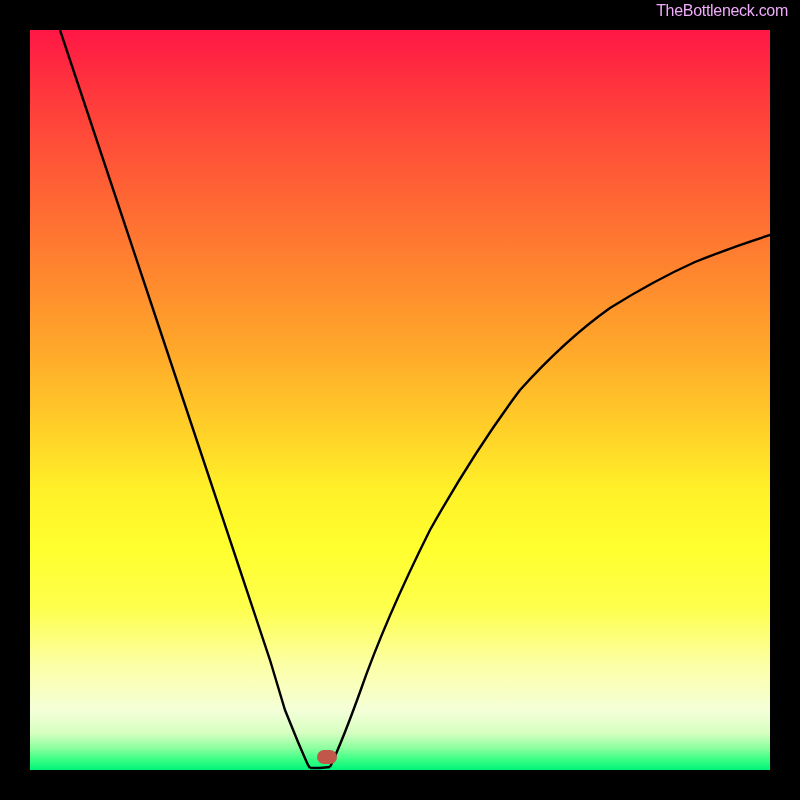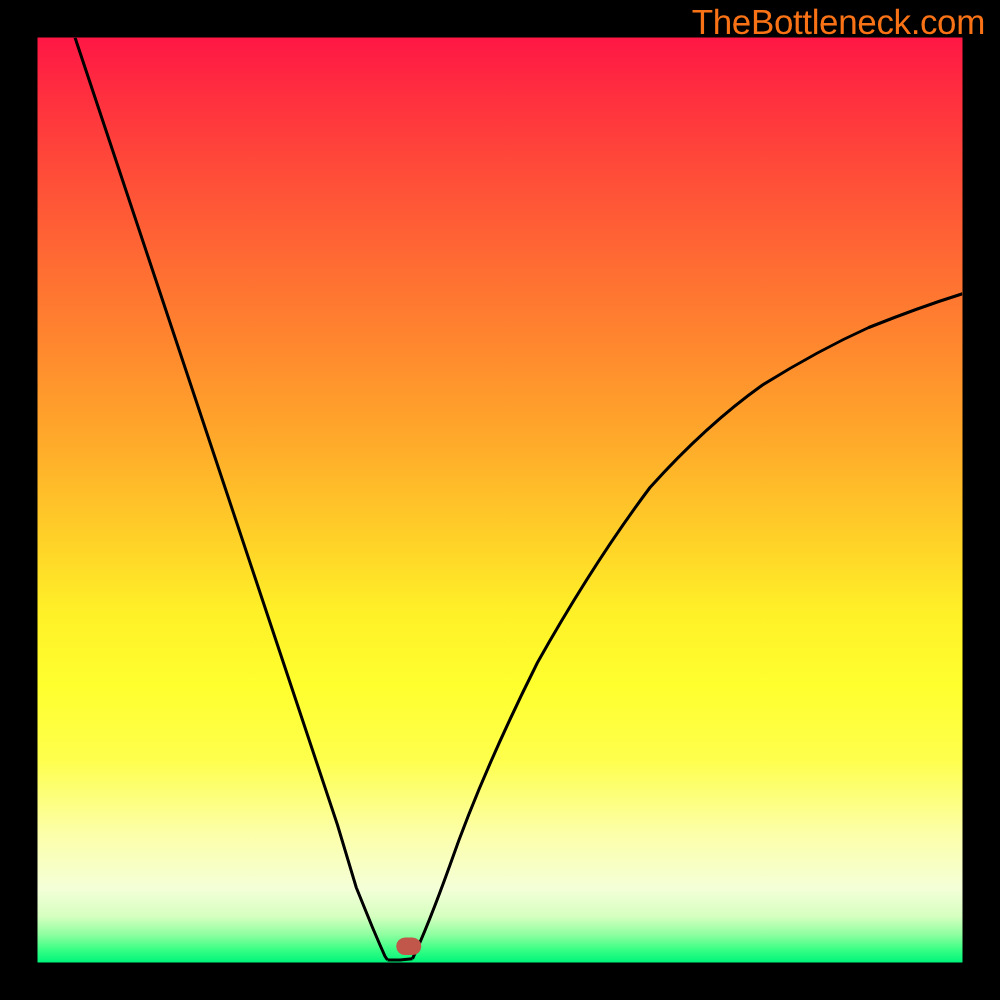--- a/index.html
+++ b/index.html
@@ -9,22 +9,22 @@
     height: 800px;
     background: #000;
     position: relative;
     font-family: Arial, Helvetica, sans-serif;
     overflow: hidden;
   }
   .watermark {
     position: absolute;
     top: 2px;
     right: 12px;
-    color: #f97316;
-    font-size: 28px;
+    color: #f0abfc;
+    font-size: 16px;
     font-weight: 400;
     z-index: 10;
     letter-spacing: -0.3px;
   }
   .plot-area {
     position: absolute;
     left: 30px;
     top: 30px;
     width: 740px;
     height: 740px;

